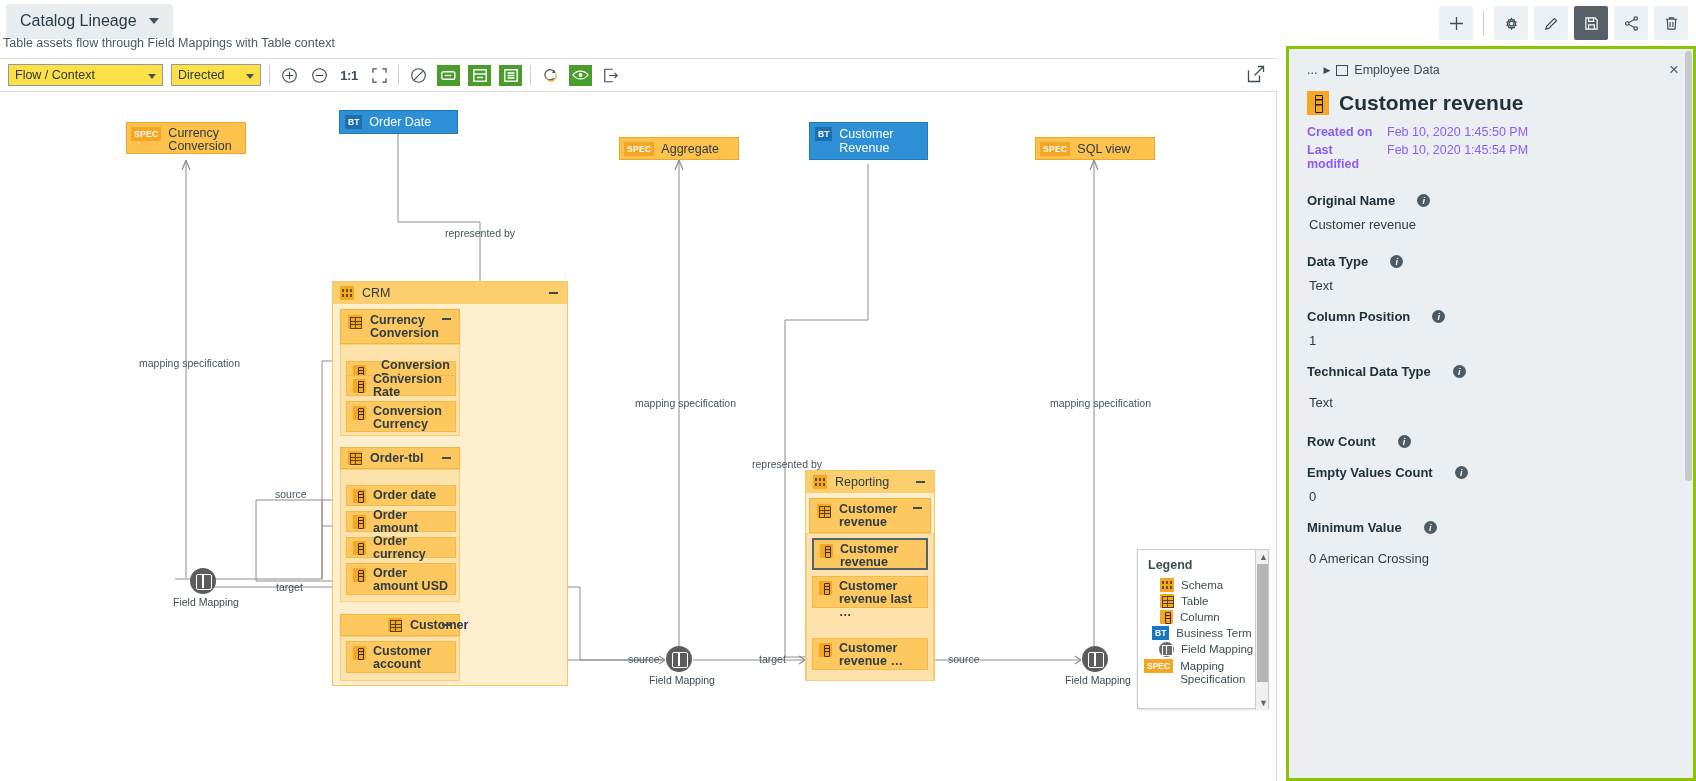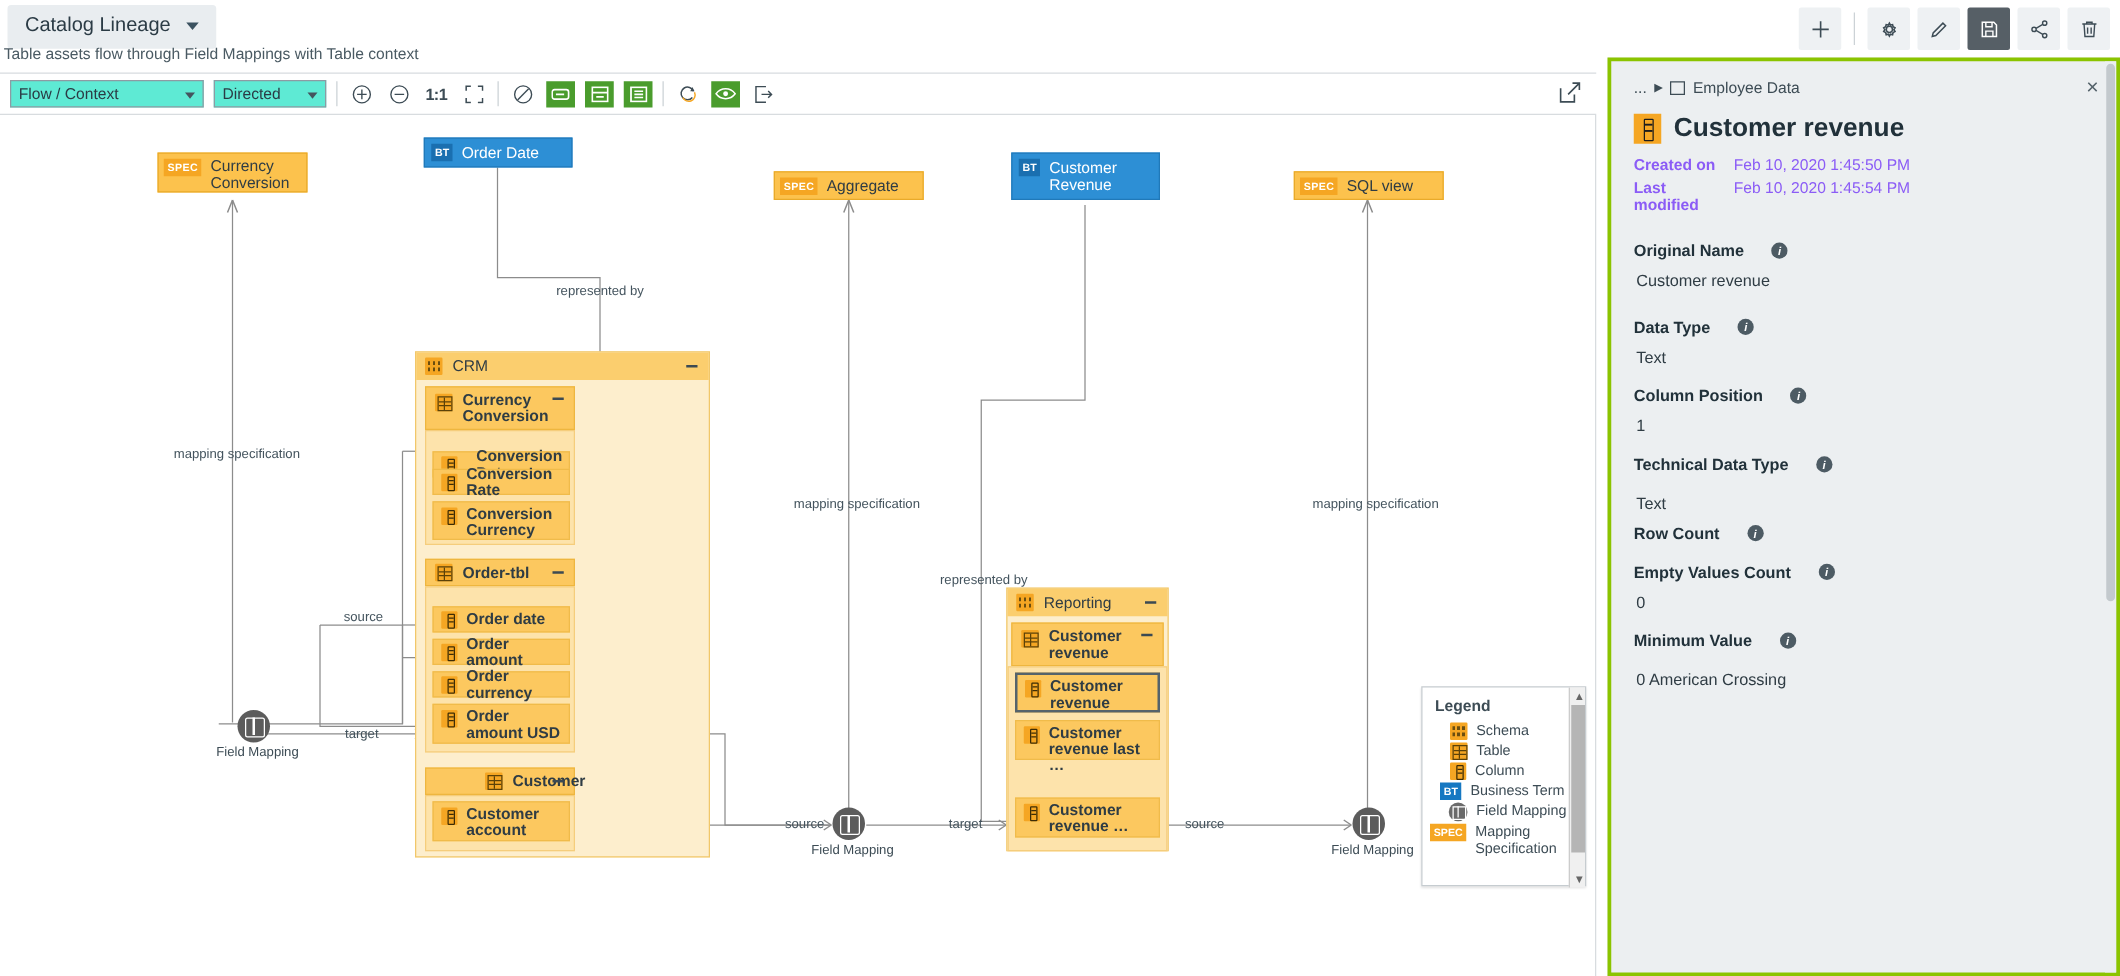--- a/index.html
+++ b/index.html
@@ -34,21 +34,21 @@
   .hdr-btn.active { background: #565f66; }
   .hdr-sep { width: 1px; height: 26px; background: #ccd2d6; margin: 0 4px; }
 
   
   .toolbar {
     position: absolute; left: 0; top: 58px; width: 1277px; height: 34px;
     border-top: 1px solid #d8dcdf; border-bottom: 1px solid #d8dcdf;
     background: #fff; display: flex; align-items: center; padding-left: 8px; gap: 8px;
   }
   .sel {
-    height: 22px; border: 1px solid #8d9ba3; background: #5eead4;
+    height: 22px; border: 1px solid #8d9ba3; background: #fde047;
     font-size: 12.5px; color: #2b3b45; padding: 0 20px 0 6px;
     display: flex; align-items: center; position: relative; cursor: pointer;
   }
   .sel .ar { position: absolute; right: 6px; top: 9px; width: 0; height: 0;
     border-left: 4px solid transparent; border-right: 4px solid transparent; border-top: 5px solid #44545e; }
   .sel.w1 { width: 155px; }
   .sel.w2 { width: 90px; }
   .tb-sep { width: 1px; height: 20px; background: #ccd2d6; }
   .tb-ic { width: 22px; height: 22px; display: flex; align-items: center; justify-content: center; cursor: pointer; color: #3d4c55; font-size: 14px; }
   .tb-ic.green { background: #4a9c2d; color: #fff; width: 23px; height: 21px; }
@@ -587,21 +587,21 @@
         </div>
         <div class="fld-val">1</div>
       </div>
       <div class="fld" style="margin-top:16px;">
         <div class="fld-label">
           <span>Technical Data Type</span>
           <span class="info-i">i</span>
         </div>
         <div class="fld-val" style="margin-top:16px;">Text</div>
       </div>
-      <div class="fld" style="margin-top:9px;">
+      <div class="fld" style="margin-top:24px;">
         <div class="fld-label">
           <span>Row Count</span>
           <span class="info-i">i</span>
         </div>
       </div>
       <div class="fld" style="margin-top:16px;">
         <div class="fld-label">
           <span>Empty Values Count</span>
           <span class="info-i">i</span>
         </div>

